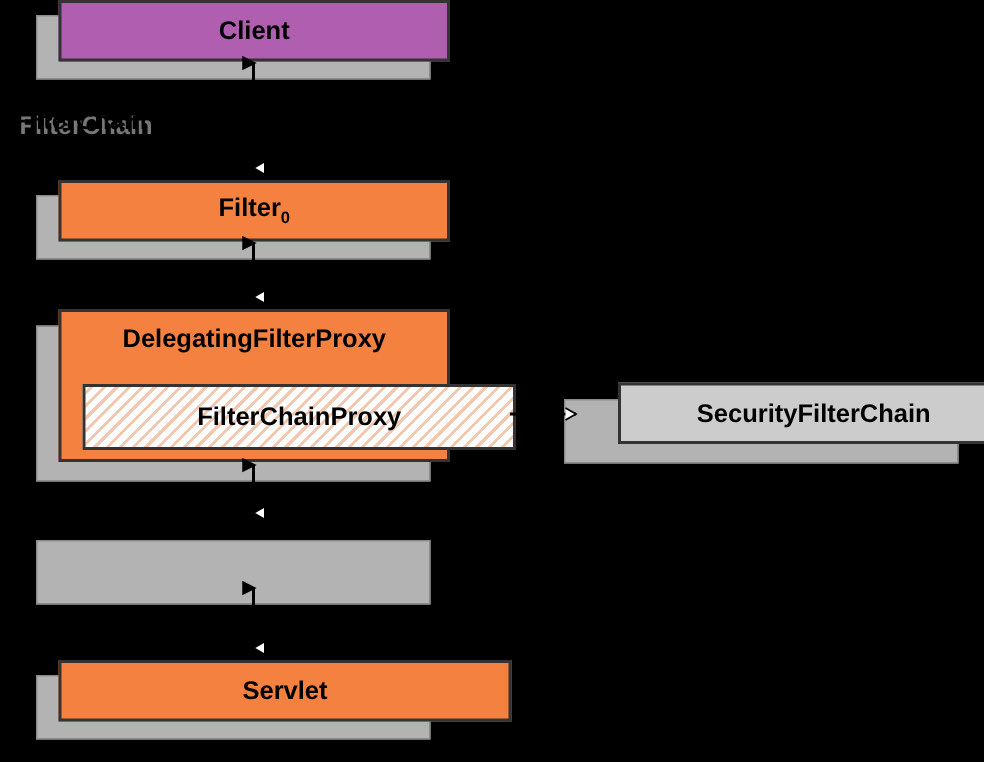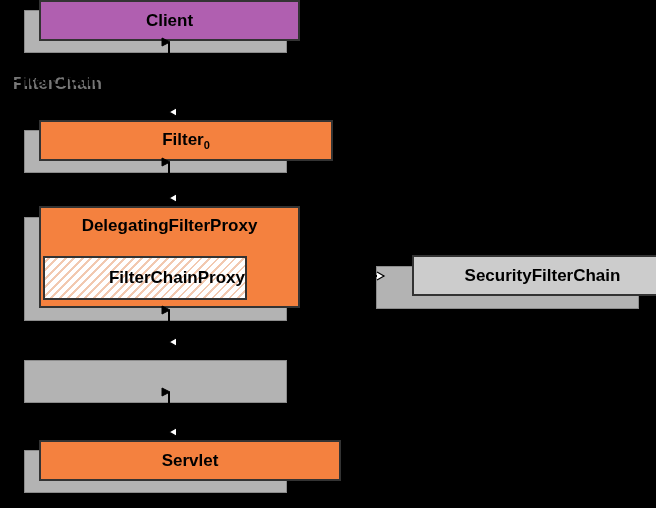--- a/index.html
+++ b/index.html
@@ -102,30 +102,30 @@
   <div class="dashed-container" style="left:14px; top:90px; width:310px; height:418px;"></div>
   <div class="chain-title-shadow" style="left:13px; top:74px;">FilterChain</div>
   <div class="chain-title" style="left:9px; top:71px;">FilterChain</div>
 
   <div class="shadow" style="left:24px; top:10px; width:261px; height:41px;"></div>
   <div class="box box-purple label-16" style="left:39px; top:0px; width:261px; height:41px;">
     <span>Client</span>
   </div>
 
   <div class="shadow" style="left:24px; top:130px; width:261px; height:41px;"></div>
-  <div class="box box-orange label-16" style="left:39px; top:120px; width:294px; height:41px;">
+  <div class="box box-orange label-16" style="left:39px; top:120px; width:261px; height:41px;">
     <span><span>Filter</span><span class="sub">0</span></span>
   </div>
 
   <div class="shadow" style="left:24px; top:217px; width:261px; height:102px;"></div>
   <div class="box box-orange label-16" style="left:39px; top:206px; width:261px; height:102px; align-items:flex-start; padding-top:8px;">
     <span>DelegatingFilterProxy</span>
   </div>
 
-  <div class="box box-hatch label-16" style="left:43px; top:256px; width:204px; height:44px;justify-content:flex-end;">
+  <div class="box box-hatch label-16" style="left:55px; top:256px; width:289px; height:44px;">
     <span>FilterChainProxy</span>
   </div>
 
   <div class="shadow" style="left:24px; top:360px; width:261px; height:41px;"></div>
 
   <div class="shadow" style="left:24px; top:450px; width:261px; height:41px;"></div>
   <div class="box box-orange label-16" style="left:39px; top:440px; width:302px; height:41px;">
     <span>Servlet</span>
   </div>
 

